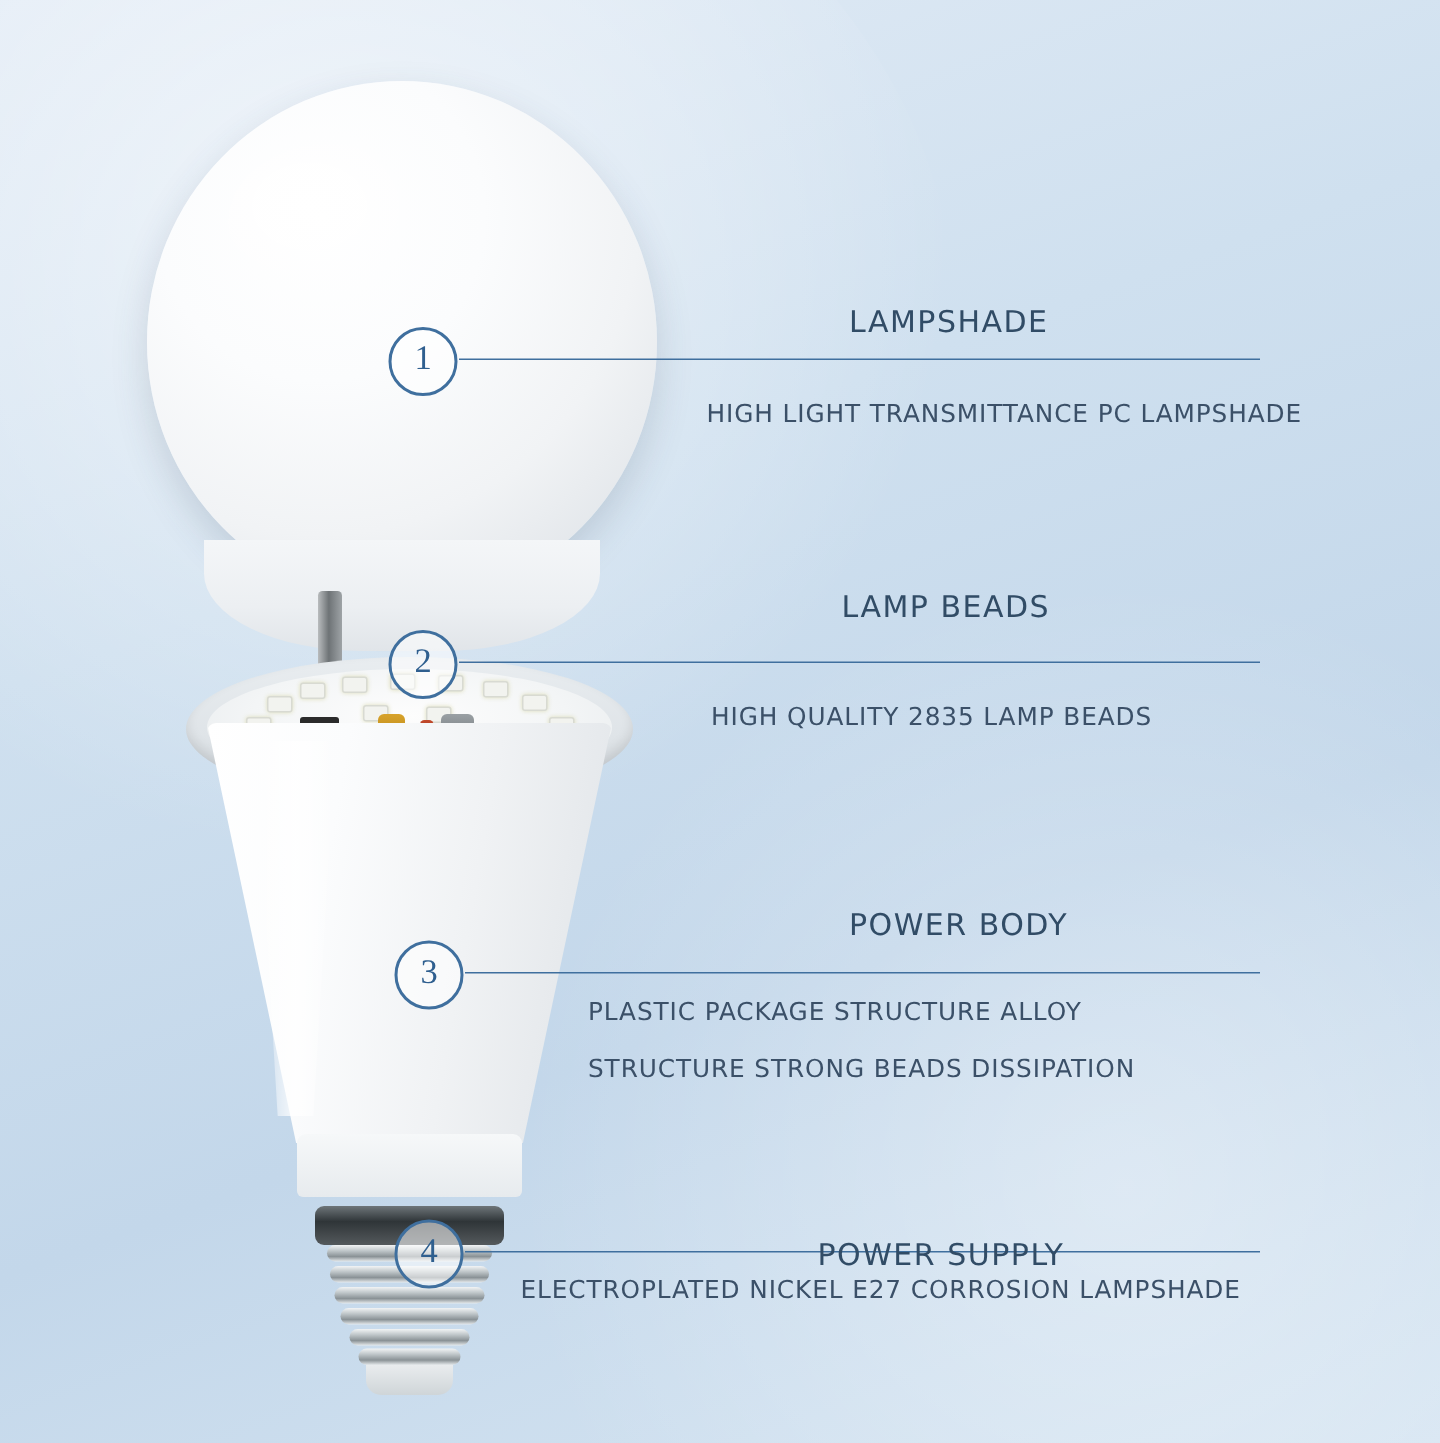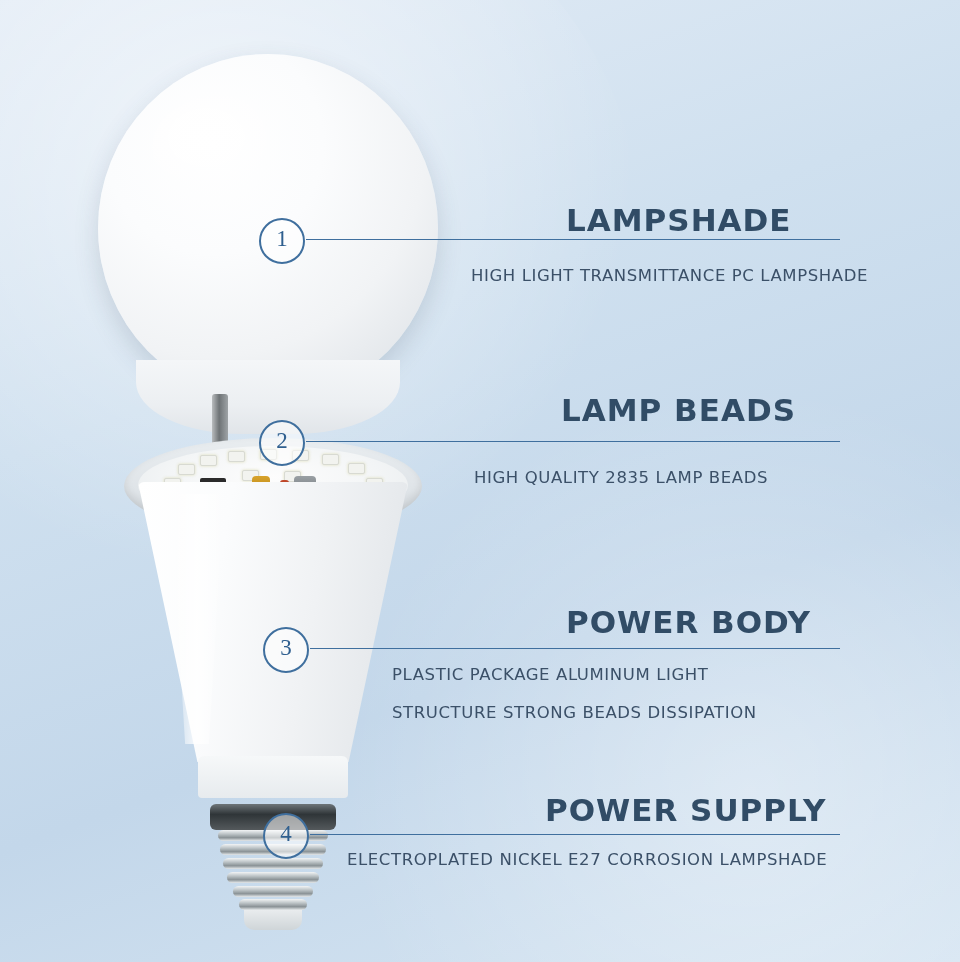--- a/index.html
+++ b/index.html
@@ -227,25 +227,24 @@
     font-family: "Liberation Serif", serif;
   }
   .rule {
     position: absolute;
     height: 1px;
     background: #3f6f9e;
   }
   .c-title {
     position: absolute;
     color: #314c66;
-    font-size: 31px;
+    font-size: 20px;
     letter-spacing: 1px;
     white-space: nowrap;
     font-family: "DejaVu Sans", sans-serif;
-    font-weight: bold;
   }
   .c-desc {
     position: absolute;
     color: #3b5068;
     font-size: 16.5px;
     letter-spacing: 0.6px;
     white-space: nowrap;
     font-family: "DejaVu Sans", sans-serif;
   }
 </style>
@@ -321,24 +320,24 @@
     <div class="badge" style="left:259px; top:420px;">2</div>
     <div class="rule" style="left:306px; top:441px; width:534px;"></div>
     <div class="c-title" style="left:561px; top:392px;">LAMP BEADS</div>
     <div class="c-desc" style="left:474px; top:468px;">HIGH QUALITY 2835 LAMP BEADS</div>
   </div>
 
   <div class="callout">
     <div class="badge" style="left:263px; top:627px;">3</div>
     <div class="rule" style="left:310px; top:648px; width:530px;"></div>
     <div class="c-title" style="left:566px; top:604px;">POWER BODY</div>
-    <div class="c-desc" style="left:392px; top:665px;">PLASTIC PACKAGE ALUMINUM LIGHT</div>
+    <div class="c-desc" style="left:392px; top:665px;">PLASTIC PACKAGE STRUCTURE ALLOY</div>
     <div class="c-desc" style="left:392px; top:703px;">STRUCTURE STRONG BEADS DISSIPATION</div>
   </div>
 
   <div class="callout">
     <div class="badge" style="left:263px; top:813px;">4</div>
     <div class="rule" style="left:310px; top:834px; width:530px;"></div>
-    <div class="c-title" style="left:545px; top:792px;text-align:right;">POWER SUPPLY</div>
+    <div class="c-title" style="left:545px; top:824px;text-align:right;">POWER SUPPLY</div>
     <div class="c-desc" style="left:347px; top:850px;">ELECTROPLATED NICKEL E27 CORROSION LAMPSHADE</div>
   </div>
 
 </div>
 
 </body></html>

